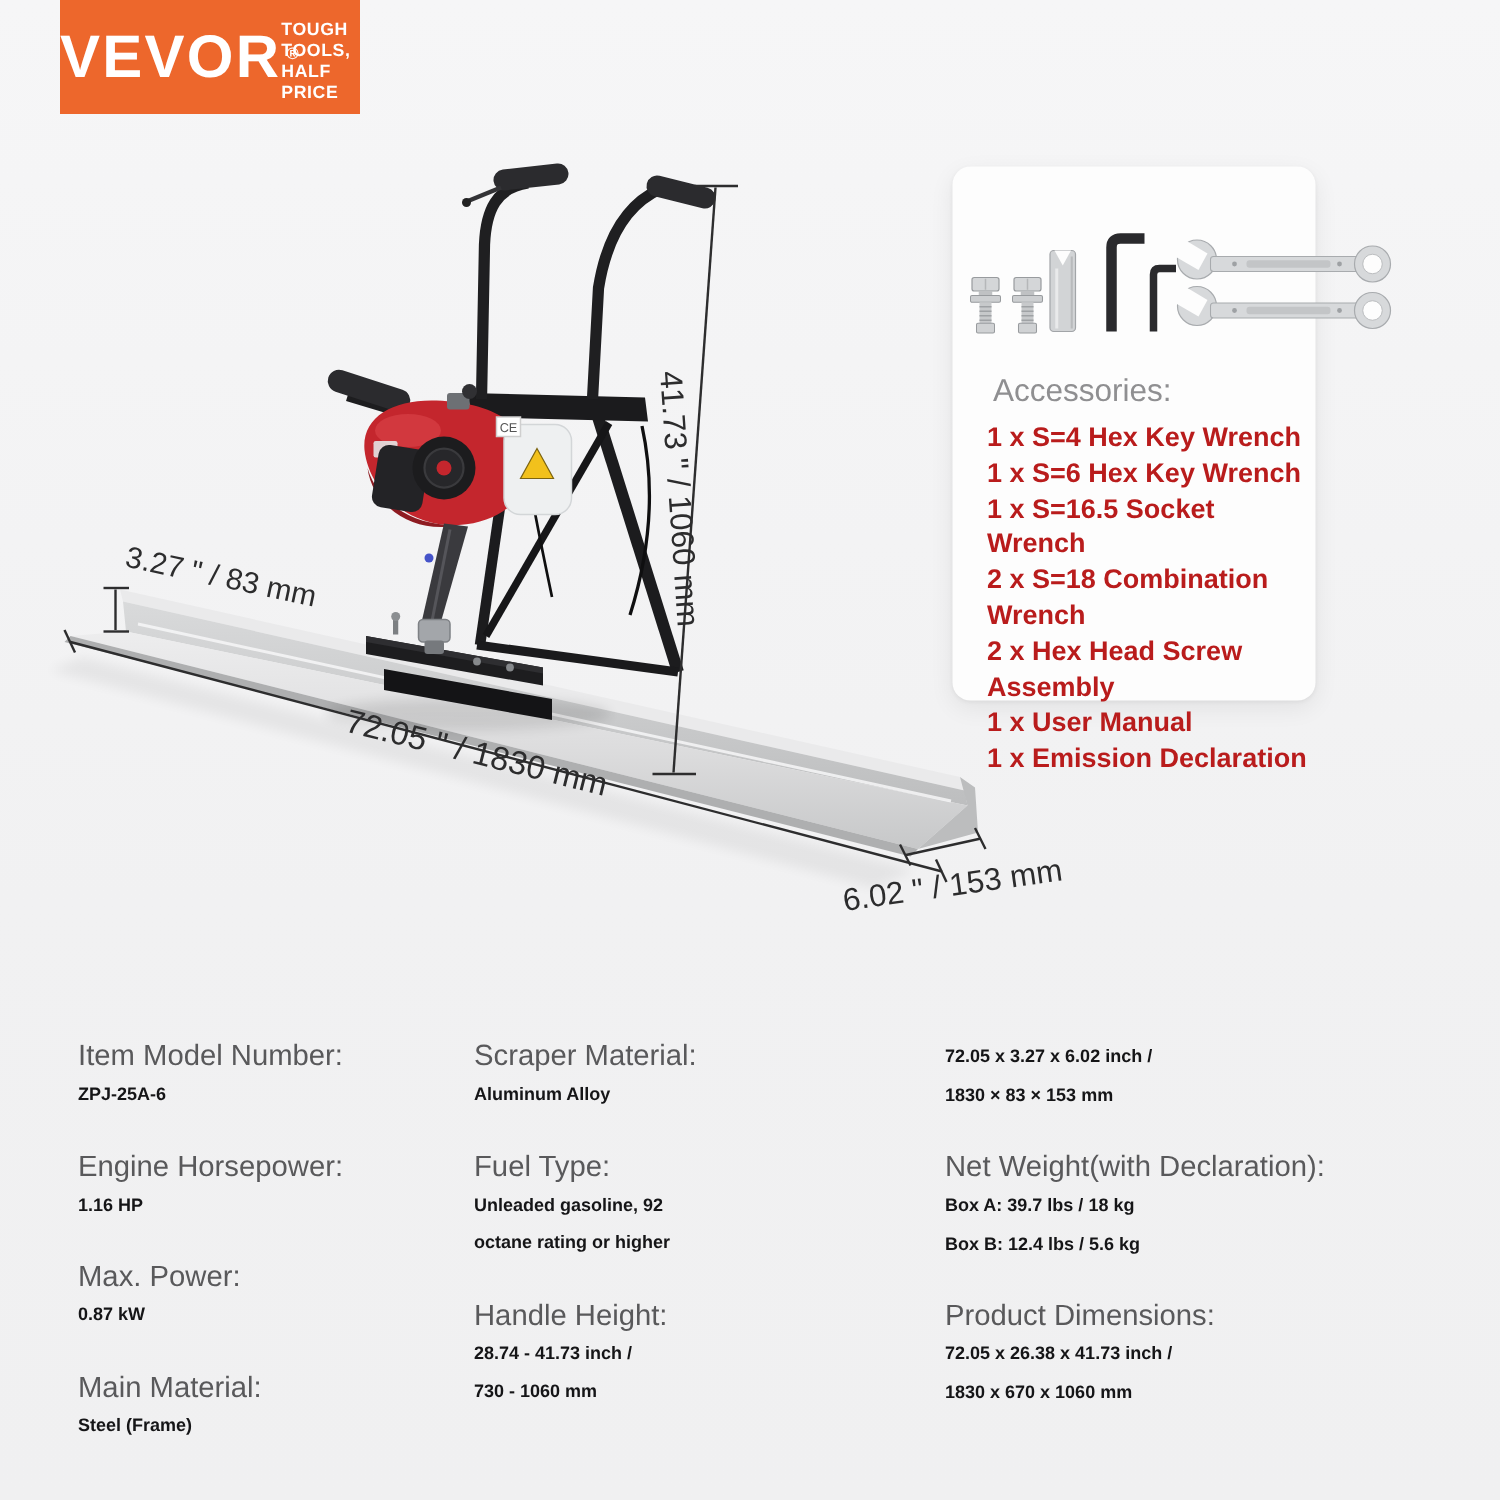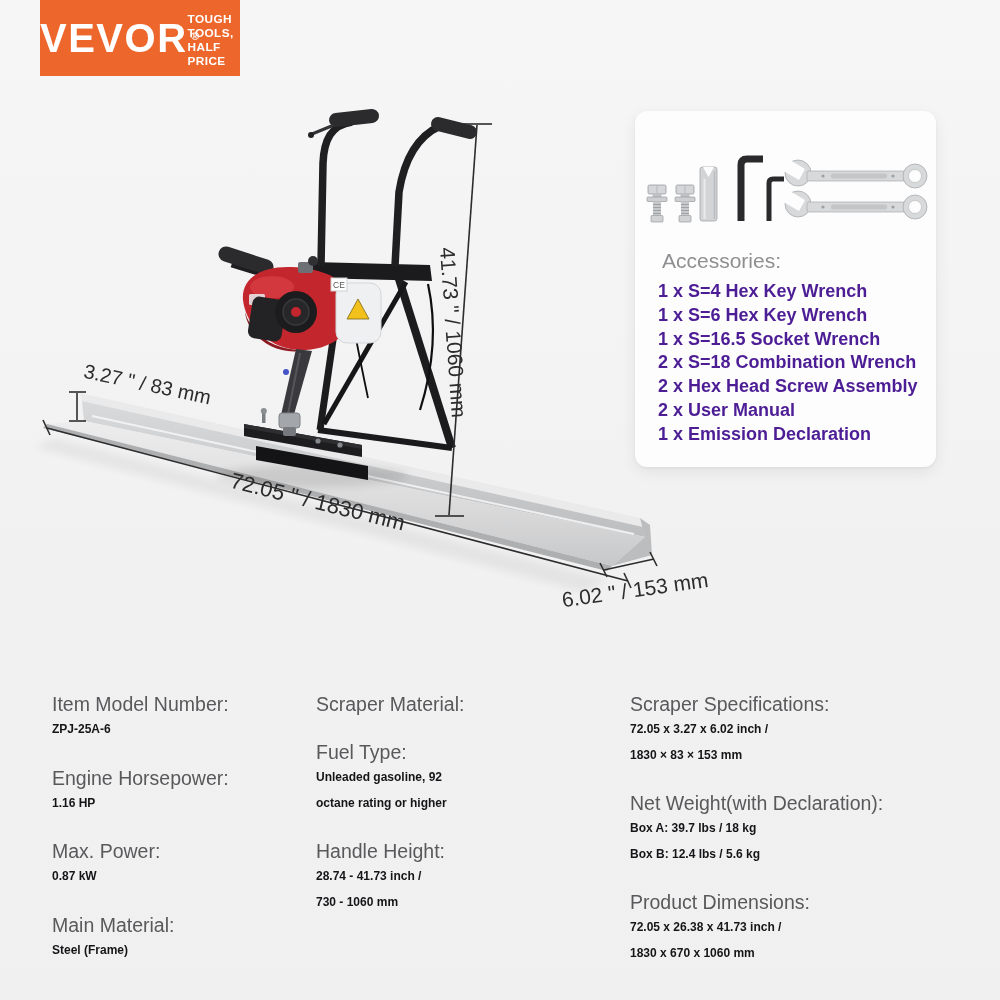--- a/index.html
+++ b/index.html
@@ -10,25 +10,25 @@
   .logo{position:absolute;left:40px;top:0;width:200px;height:76px;background:#ED672C;
         display:flex;flex-direction:row;align-items:center;justify-content:center;}
   .logo-name{font-size:40px;font-weight:900;color:#fff;letter-spacing:1.5px;line-height:40px;position:relative;}
   .logo-reg{font-size:11px;font-weight:700;position:absolute;top:-2px;right:-13px;}
   .logo-tag{font-size:11.8px;font-weight:700;color:#fff;letter-spacing:.4px;margin-top:3px;}
   
   .scene{position:absolute;left:0;top:0;width:1000px;height:660px;}
   .dim-line{stroke:#2d2d2e;stroke-width:1.6;}
   .dim-text{fill:#2c2c2d;font-family:"Liberation Sans",sans-serif;}
   
-  .acc-card{position:absolute;left:635px;top:111px;width:301px;height:356px;background:#fdfdfd;
+  .acc-card{position:absolute;left:635px;top:111px;width:242px;height:356px;background:#fdfdfd;
             border-radius:12px;box-shadow:0 5px 16px rgba(0,0,0,.07),0 1px 3px rgba(0,0,0,.05);}
   .acc-icons{position:absolute;left:0;top:38px;width:301px;height:95px;}
   .acc-title{position:absolute;left:27px;top:138px;font-size:21px;color:#8f8f91;}
-  .acc-list{position:absolute;left:23px;top:169px;font-size:18px;font-weight:700;color:#4c1d95;line-height:23.8px;}
+  .acc-list{position:absolute;left:23px;top:169px;font-size:18px;font-weight:700;color:#b91c1c;line-height:23.8px;}
   
   .spec-col{position:absolute;top:692px;}
   .col1{left:52px;width:240px;}
   .col2{left:316px;width:270px;}
   .col3{left:630px;width:340px;}
   .spec-entry{margin-bottom:23px;}
   .spec-label{font-size:19.5px;color:#59595b;line-height:25px;}
   .spec-value{font-size:12px;font-weight:700;color:#151517;line-height:25.5px;white-space:pre-line;}
 </style>
 </head>
@@ -203,21 +203,21 @@
           <use href="#wrenchG" y="31"></use>
         </g>
     </svg>
     <div class="acc-title">Accessories:</div>
     <div class="acc-list">
       <div>1 x S=4 Hex Key Wrench</div>
       <div>1 x S=6 Hex Key Wrench</div>
       <div>1 x S=16.5 Socket Wrench</div>
       <div>2 x S=18 Combination Wrench</div>
       <div>2 x Hex Head Screw Assembly</div>
-      <div>2 x User Manual</div>
+      <div>1 x User Manual</div>
       <div>1 x Emission Declaration</div>
     </div>
   </div>
 
   <div class="spec-col col1">
     <div class="spec-entry">
       <div class="spec-label">Item Model Number:</div>
       <div class="spec-value">ZPJ-25A-6</div>
     </div>
     <div class="spec-entry">
@@ -230,36 +230,36 @@
     </div>
     <div class="spec-entry">
       <div class="spec-label">Main Material:</div>
       <div class="spec-value">Steel (Frame)</div>
     </div>
   </div>
 
   <div class="spec-col col2">
     <div class="spec-entry">
       <div class="spec-label">Scraper Material:</div>
+      <div class="spec-value">Aluminum Alloy</div>
     </div>
     <div class="spec-entry">
       <div class="spec-label">Fuel Type:</div>
       <div class="spec-value">Unleaded gasoline, 92
 octane rating or higher</div>
     </div>
     <div class="spec-entry">
       <div class="spec-label">Handle Height:</div>
       <div class="spec-value">28.74 - 41.73 inch /
 730 - 1060 mm</div>
     </div>
   </div>
 
   <div class="spec-col col3">
     <div class="spec-entry">
-      <div class="spec-label">Scraper Specifications:</div>
       <div class="spec-value">72.05 x 3.27 x 6.02 inch /
 1830 × 83 × 153 mm</div>
     </div>
     <div class="spec-entry">
       <div class="spec-label">Net Weight(with Declaration):</div>
       <div class="spec-value">Box A: 39.7 lbs / 18 kg
 Box B: 12.4 lbs / 5.6 kg</div>
     </div>
     <div class="spec-entry">
       <div class="spec-label">Product Dimensions:</div>

